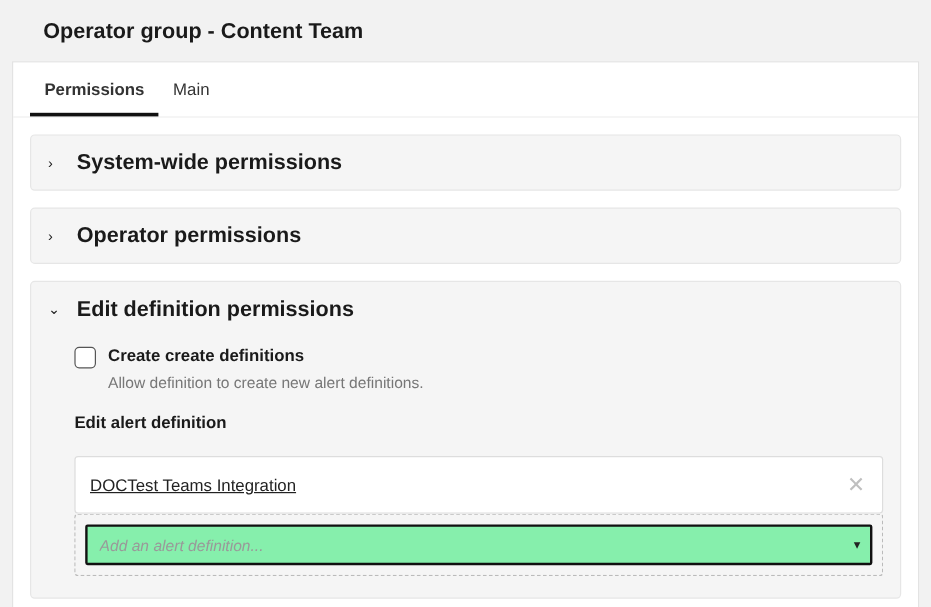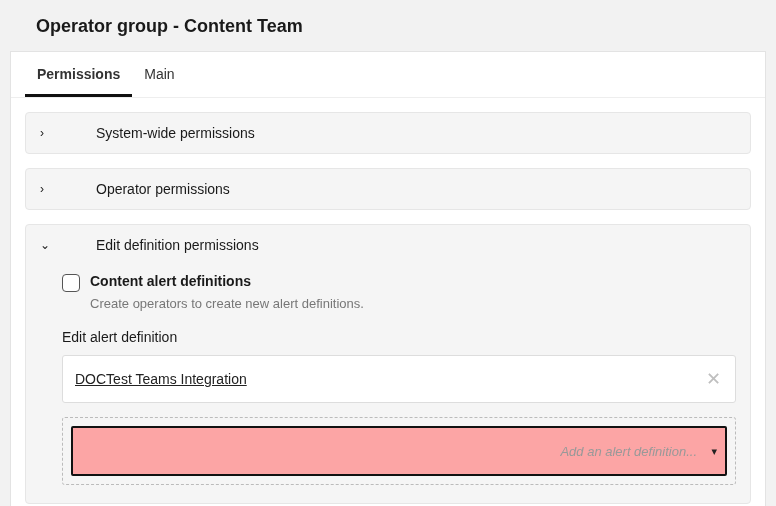--- a/index.html
+++ b/index.html
@@ -55,23 +55,22 @@
     cursor: pointer;
   }
   .acc-header .chev {
     width: 14px;
     font-size: 12px;
     color: #222;
     margin-right: 10px;
     display: inline-block;
   }
   .acc-title {
-    font-size: 14px;
-    font-weight: 400;
-    margin-left: 32px;
+    font-size: 18px;
+    font-weight: 700;
   }
   .acc-body {
     padding: 8px 14px 18px 36px;
   }
   .chk-row {
     display: flex;
     align-items: flex-start;
     gap: 10px;
     margin-bottom: 4px;
   }
@@ -90,31 +89,30 @@
     font-weight: 700;
   }
   .chk-desc {
     font-size: 13px;
     color: #777;
     margin-left: 28px;
     margin-bottom: 18px;
   }
   .field-label {
     font-size: 14px;
-    font-weight: 400;
-    margin-bottom: 10px;
+    font-weight: 700;
+    margin-bottom: 20px;
   }
   .selected-box {
     background: #fff;
     border: 1px solid #ddd;
     border-radius: 3px;
     display: flex;
     align-items: center;
     padding: 12px 12px;
-    margin-bottom: 14px;
     justify-content: space-between;
   }
   .selected-text {
     font-size: 14px;
     text-decoration: underline;
     color: #222;
   }
   .x-btn {
     color: #bfbfbf;
     font-size: 18px;
@@ -125,30 +123,29 @@
   .dashed-wrap {
     border: 1px dashed #bbb;
     border-radius: 3px;
     padding: 8px;
   }
   .dd {
     position: relative;
   }
   .dd-input {
     width: 100%;
-    height: 50px;
+    height: 34px;
     border: 2px solid #111;
     border-radius: 2px;
     padding: 0 28px 0 10px;
     font-size: 13px;
     color: #333;
     font-style: italic;
-    background: #fca5a5;
+    background: #86efac;
     outline: none;
-    text-align: right;
   }
   .dd-input::placeholder {
     color: #999;
     font-style: italic;
   }
   .dd-caret {
     position: absolute;
     right: 10px;
     top: 50%;
     transform: translateY(-50%);
@@ -186,23 +183,23 @@
 
     <div class="accordion">
       <div class="acc-header">
         <span class="chev">⌄</span>
         <span class="acc-title">Edit definition permissions</span>
       </div>
       <div class="acc-body">
 
         <div class="chk-row">
           <div class="chk"></div>
-          <div class="chk-label">Content alert definitions</div>
+          <div class="chk-label">Create create definitions</div>
         </div>
-        <div class="chk-desc">Create operators to create new alert definitions.</div>
+        <div class="chk-desc">Allow definition to create new alert definitions.</div>
 
         <div class="field-label">Edit alert definition</div>
 
         <div class="selected-box">
           <span class="selected-text">DOCTest Teams Integration</span>
           <span class="x-btn">
             <span>✕</span>
           </span>
         </div>
 

